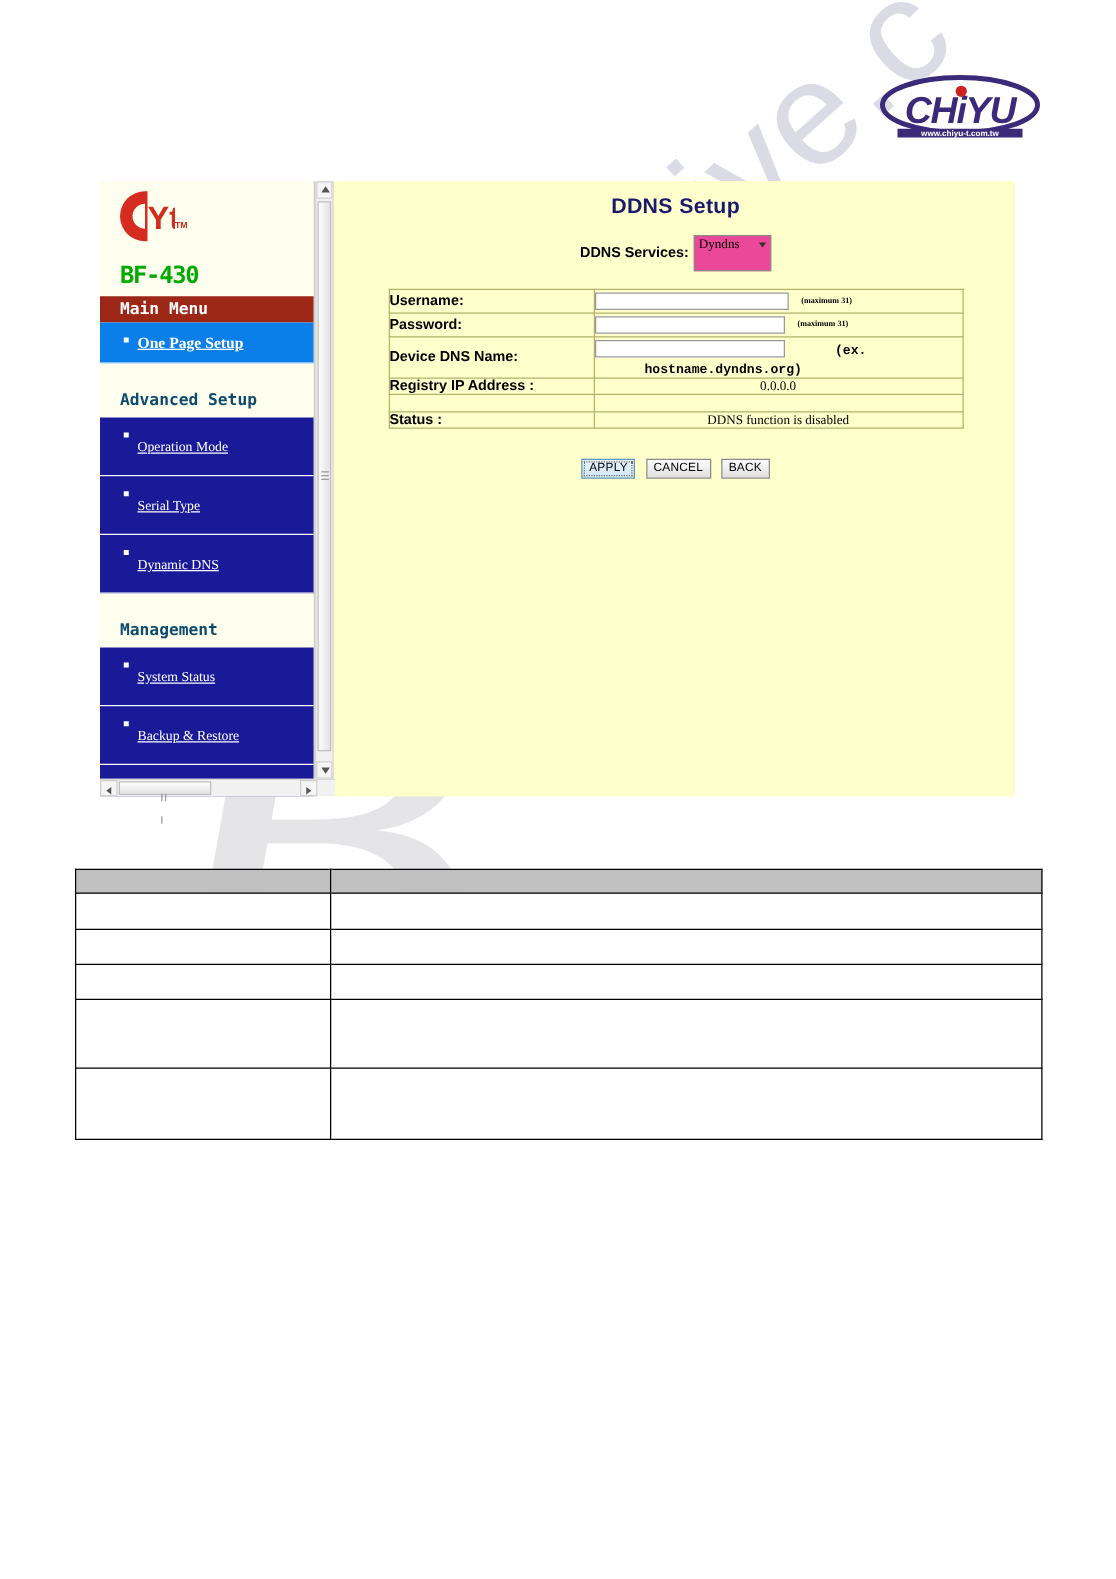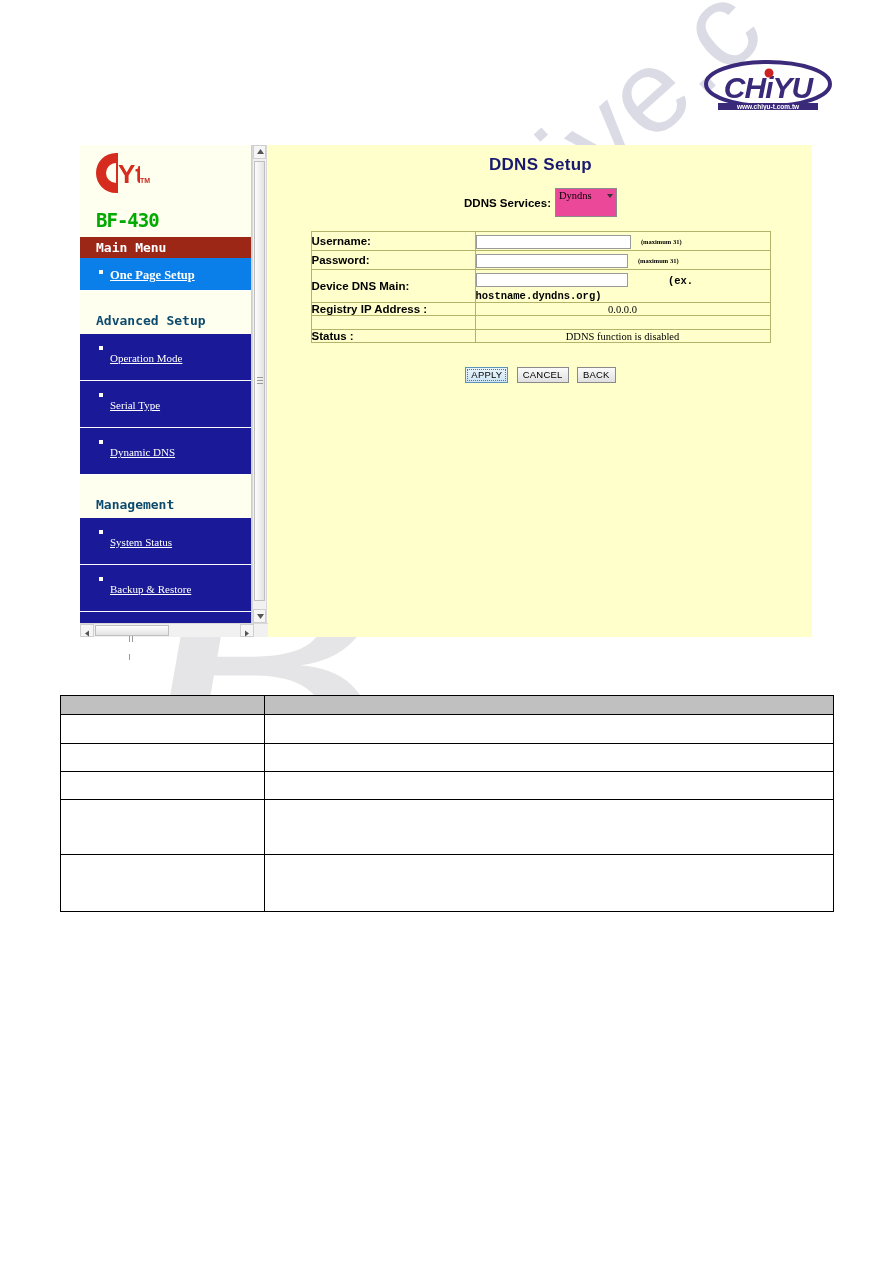--- a/index.html
+++ b/index.html
@@ -312,21 +312,21 @@
     margin-left: 6px;
     font-family: "Liberation Serif", serif;
   }
   .hint-big {
     font-family: Liberation Mono, monospace;
     font-size: 10.5px;
     font-weight: bold;
     color: #000;
   }
   .ex-right { margin-left: 36px; }
-  .ex-below { display:block; margin-top: 2px; }
+  .ex-below { display:block; margin-top: 2px; margin-left: 40px; }
   .val-center {
     text-align: center;
     font-family: "Liberation Serif", serif;
     font-size: 10.5px;
     color: #000;
     padding: 9px 0;
   }
   tr.spacer td { height: 13px; padding: 0; }
   tr.spacer td.lbl-cell { padding: 0; }
 
@@ -505,21 +505,21 @@
         </td>
       </tr>
       <tr>
         <td class="lbl-cell">Password:</td>
         <td class="val-cell">
           <span class="txt-input w-mid"></span>
           <span class="hint">(maximum 31)</span>
         </td>
       </tr>
       <tr>
-        <td class="lbl-cell">Device DNS Main:</td>
+        <td class="lbl-cell">Device DNS Name:</td>
         <td class="val-cell">
           <span class="txt-input w-mid"></span>
           <span class="hint-big ex-right">(ex.</span>
           <span class="hint-big ex-below">hostname.dyndns.org)</span>
         </td>
       </tr>
       <tr>
         <td class="lbl-cell">Registry IP Address :</td>
         <td class="val-center">0.0.0.0</td>
       </tr>

